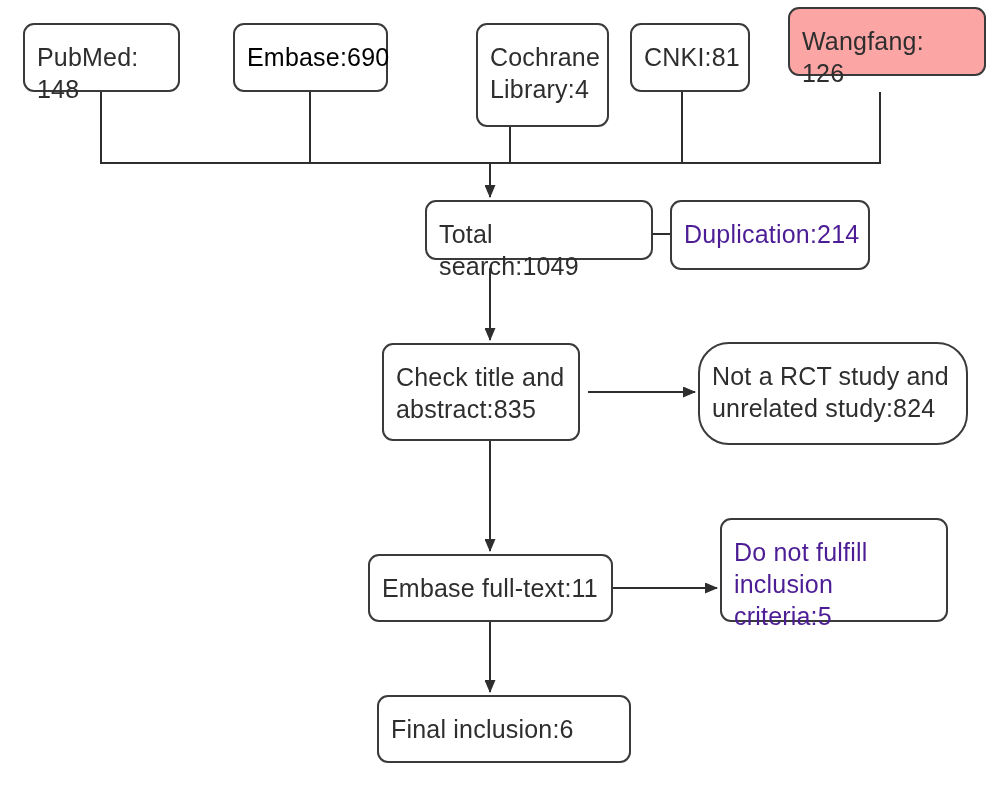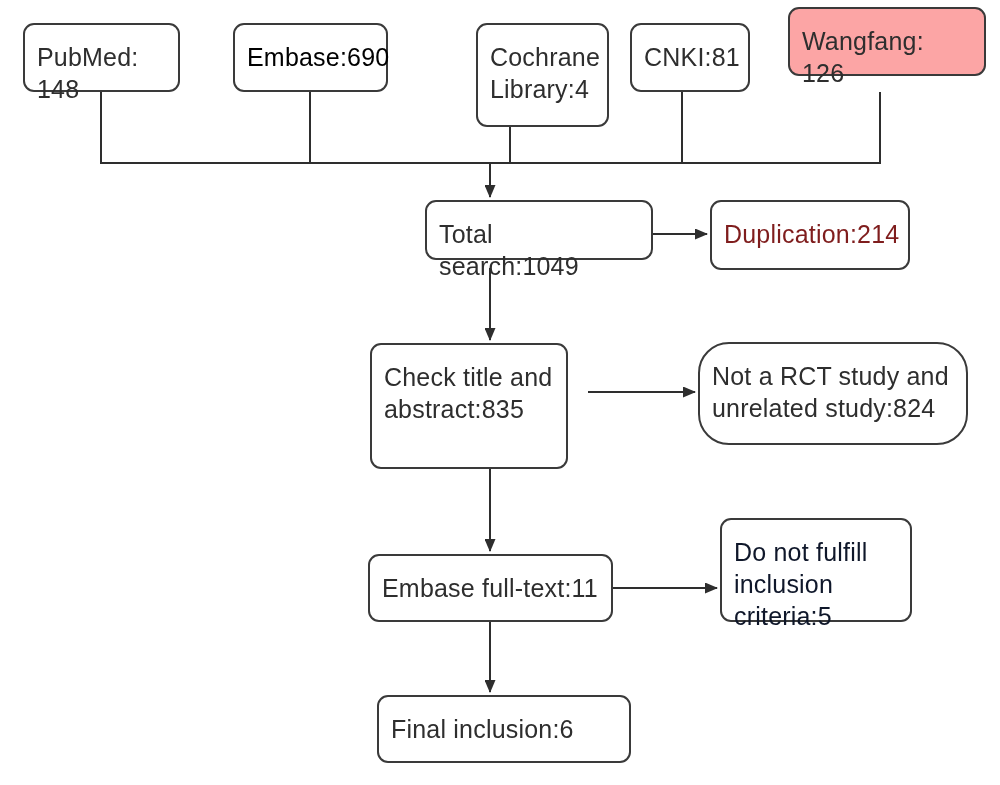--- a/index.html
+++ b/index.html
@@ -76,31 +76,31 @@
     </div>
     <div class="node" style="left: 630px; top: 23px; width: 120px; height: 69px; border-color: rgb(58, 58, 58); background: rgb(255, 255, 255); color: rgb(46, 46, 46);">
       <span>CNKI:81</span>
     </div>
     <div class="node" style="left: 788px; top: 7px; width: 198px; height: 69px; border-color: rgb(58, 58, 58); background: #fca5a5; color: rgb(46, 46, 46);">
       <span>Wangfang: 126</span>
     </div>
     <div class="node" style="left: 377px; top: 200px; width: 228px; height: 60px; border-color: rgb(58, 58, 58); background: rgb(255, 255, 255); color: rgb(46, 46, 46); margin-left: 48px;">
       <span>Total search:1049</span>
     </div>
-    <div class="node" style="left: 710px; top: 200px; width: 200px; height: 70px; border-color: rgb(58, 58, 58); background: rgb(255, 255, 255); color: #7f1d1d;">
+    <div class="node" style="left: 670px; top: 200px; width: 200px; height: 70px; border-color: rgb(58, 58, 58); background: rgb(255, 255, 255); color: #4c1d95;">
       <span>Duplication:214</span>
     </div>
-    <div class="node" style="left: 370px; top: 343px; width: 198px; height: 126px; border-color: rgb(58, 58, 58); background: rgb(255, 255, 255); color: rgb(46, 46, 46);">
+    <div class="node" style="left: 382px; top: 343px; width: 198px; height: 98px; border-color: rgb(58, 58, 58); background: rgb(255, 255, 255); color: rgb(46, 46, 46);">
       <span>Check title and abstract:835</span>
     </div>
     <div class="node" style="left: 698px; top: 342px; width: 270px; height: 103px; border-color: rgb(58, 58, 58); background: rgb(255, 255, 255); color: rgb(46, 46, 46); border-radius: 31px;">
       <span>Not a RCT study and unrelated study:824</span>
     </div>
     <div class="node" style="left: 368px; top: 554px; width: 245px; height: 68px; border-color: rgb(58, 58, 58); background: rgb(255, 255, 255); color: rgb(46, 46, 46);">
       <span>Embase full-text:11</span>
     </div>
-    <div class="node" style="left: 720px; top: 518px; width: 192px; height: 104px; border-color: rgb(58, 58, 58); background: rgb(255, 255, 255); color: #0f172a;">
+    <div class="node" style="left: 720px; top: 518px; width: 228px; height: 104px; border-color: rgb(58, 58, 58); background: rgb(255, 255, 255); color: #4c1d95;">
       <span>Do not fulfill inclusion criteria:5</span>
     </div>
     <div class="node" style="left: 377px; top: 695px; width: 254px; height: 68px; border-color: rgb(58, 58, 58); background: rgb(255, 255, 255); color: rgb(46, 46, 46);">
       <span>Final inclusion:6</span>
     </div>
   </div>
 
 </body></html>

